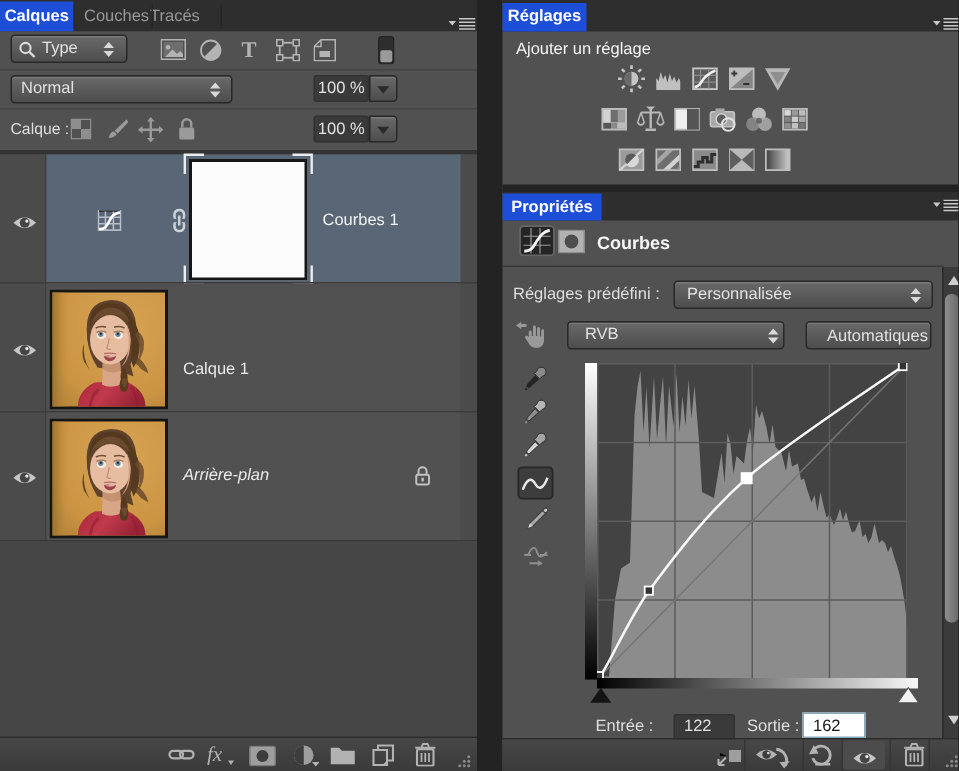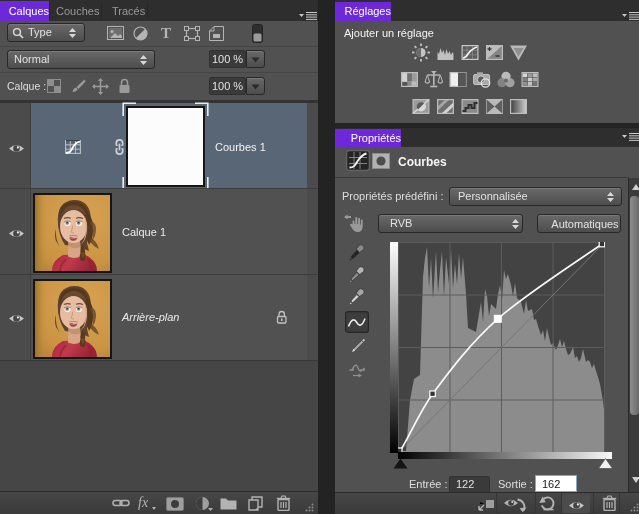--- a/index.html
+++ b/index.html
@@ -1,37 +1,37 @@
 <!DOCTYPE html>
 <html><head>
 <meta charset="utf-8">
 <style>
   html,body{margin:0;padding:0;background:#232323;}
   #stage{position:relative;width:639px;height:514px;overflow:hidden;
     font-family:"Liberation Sans", sans-serif;font-size:11px;color:#e2e2e2;
     background:#232323;}
   .abs{position:absolute;}
   .tabbar{background:#2e2e2e;}
-  .tab-active{background:#6d28d9;color:#fff;font-weight:normal;text-align:right;}
+  .tab-active{background:#1d4ed8;color:#fff;font-weight:bold;text-align:center;}
   .tab-inactive{color:#999999;}
   .dd{background:linear-gradient(#696969,#4d4d4d);border:1px solid #282828;border-radius:3px;box-sizing:border-box;box-shadow:inset 0 1px 0 rgba(255,255,255,.12);}
   .well{background:#3a3a3a;box-sizing:border-box;border:1px solid #313131;border-radius:2px;}
   .lbl{color:#dedede;}
   svg{display:block;}
 </style>
 </head>
 <body>
 <div id="stage">
 
   <div class="abs" style="left:0;top:0;width:318px;height:514px;background:#515151;">
 
     <div class="abs tabbar" style="left:0;top:0;width:318px;height:21px;"></div>
     <div class="abs tab-active" style="left:0;top:1px;width:49px;height:20px;line-height:20px;">Calques</div>
     <div class="abs tab-inactive" style="left:56px;top:1px;height:20px;line-height:20px;">Couches</div>
-    <div class="abs tab-inactive" style="left:112px;top:1px;height:38px;line-height:20px;">Tracés</div>
+    <div class="abs tab-inactive" style="left:100px;top:1px;height:38px;line-height:20px;">Tracés</div>
     <div class="abs" style="left:49px;top:3px;width:1px;height:16px;background:#262626;"></div>
     <div class="abs" style="left:101px;top:3px;width:1px;height:16px;background:#262626;"></div>
     <div class="abs" style="left:147px;top:3px;width:1px;height:16px;background:#262626;"></div>
     <div class="abs" id="lmenu" style="left:299px;top:12px;">
         <svg width="18" height="9">
           <path d="M0 2 l5 0 -2.5 3 z" fill="#c8c8c8"></path>
           <g stroke="#c8c8c8" stroke-width="1">
             <line x1="7" y1="0.5" x2="18" y2="0.5"></line>
             <line x1="7" y1="2.8" x2="18" y2="2.8"></line>
             <line x1="7" y1="5.1" x2="18" y2="5.1"></line>
@@ -268,21 +268,21 @@
 <path d="M41 23.2 Q44.5 21.9 48 23.6" stroke="#6d4c34" stroke-width="1.1" fill="none"></path>
 <path d="M37.8 30.5 Q37.1 35 36.2 37.2 Q37.5 38.3 39 37.7" stroke="#c4926f" stroke-width="0.9" fill="none"></path>
 <path d="M34.2 42.7 Q36.6 41.6 39.2 42.4 Q41.1 43 42.4 42.4 Q41.9 45.4 38.6 45.8 Q35.4 46 34.2 42.7 Z" fill="#9e4449"></path>
 <path d="M35.1 42.9 Q38.4 42.2 41.6 42.7 Q38.8 43.8 35.1 42.9 Z" fill="#ece2d6"></path>
 <path d="M34.4 40.8 Q38.3 39.9 42.6 41" stroke="#b56c62" stroke-width="0.8" fill="none"></path>
 <path d="M47.5 50 Q50.5 53 50 58 Q51.5 62 49.5 65.5 Q47 67 45.5 65 Q44 61.5 45.5 58 Q44.8 53 47.5 50 Z" fill="#57391f"></path>
 <path d="M46.2 58 Q48 56.2 49.8 58 Q49.8 61.5 48 63.5 Q46.2 61.5 46.2 58 Z" fill="#6b4b30"></path>
 </g>
         </svg>
       </div>
-    <div class="abs" style="left:122px;top:226px;color:#eaeaea;">Calque 1</div>
+    <div class="abs" style="left:122px;top:240px;color:#eaeaea;">Calque 1</div>
     <div class="abs" style="left:0;top:274px;width:318px;height:1px;background:#3c3c3c;"></div>
 
     <div class="abs" style="left:31px;top:275px;width:276px;height:85px;background:#515151;"></div>
     <div class="abs eye" id="eye3" style="left:8px;top:312px;">
         <svg width="17" height="13">
           <path d="M1 6.5 Q8.5 -0.5 16 6.5 Q8.5 13.5 1 6.5 Z" fill="#c6c6c6"></path>
           <circle cx="8.5" cy="6.5" r="3.3" fill="#454545"></circle>
           <circle cx="9.9" cy="5.4" r="1.1" fill="#ececec"></circle>
         </svg>
       </div>
@@ -589,21 +589,21 @@
       </div>
     <div class="abs" id="maskbtn" style="left:37px;top:153px;">
         <svg width="18" height="16">
           <rect x="0.5" y="0.5" width="17" height="15" fill="#b2b2b2" stroke="#8c8c8c"></rect>
           <circle cx="9" cy="8" r="4.6" fill="#4e4e4e"></circle>
         </svg>
       </div>
     <div class="abs" style="left:63px;top:155px;font-weight:bold;color:#f5f5f5;font-size:12px;">Courbes</div>
     <div class="abs" style="left:0;top:177px;width:294px;height:1px;background:#3a3a3a;"></div>
 
-    <div class="abs lbl" style="left:7px;top:190px;">Propriétés prédéfini :</div>
+    <div class="abs lbl" style="left:7px;top:190px;">Réglages prédéfini :</div>
     <div class="abs dd" style="left:114px;top:187px;width:173px;height:19px;"></div>
     <div class="abs" style="left:123px;top:187px;height:19px;line-height:19px;">Personnalisée</div>
     <div class="abs" id="updown3" style="left:271px;top:191px;">
         <svg width="9" height="12">
           <path d="M4.5 1 L8 5 H1 Z" fill="#d8d8d8"></path>
           <path d="M4.5 11 L1 7 H8 Z" fill="#d8d8d8"></path>
         </svg>
       </div>
 
     <div class="abs" id="handicon" style="left:8px;top:213px;">
@@ -681,21 +681,21 @@
         <svg width="15" height="11">
           <path d="M0.5 10.5 H14.5 L7.5 0.5 Z" fill="#141414"></path>
         </svg>
       </div>
     <div class="abs" id="tri-r" style="left:263px;top:458px;">
         <svg width="15" height="11">
           <path d="M0.5 10.5 H14.5 L7.5 0.5 Z" fill="#f2f2f2" stroke="#555" stroke-width="0.8"></path>
         </svg>
       </div>
 
-    <div class="abs lbl" style="left:62px;top:478px;margin-left:12px;">Entrée :</div>
+    <div class="abs lbl" style="left:62px;top:478px;">Entrée :</div>
     <div class="abs well" style="left:114px;top:476px;width:41px;height:17px;"></div>
     <div class="abs" style="left:121px;top:478px;">122</div>
     <div class="abs lbl" style="left:163px;top:478px;">Sortie :</div>
     <div class="abs" style="left:200px;top:475px;width:42px;height:17px;background:#ffffff;border:1px solid #88a8bc;box-sizing:border-box;"></div>
     <div class="abs" style="left:207px;top:478px;color:#161616;">162</div>
 
     <div class="abs" style="left:0;top:492px;width:304px;height:22px;background:linear-gradient(#474747,#3a3a3a);border-top:1px solid #2b2b2b;box-sizing:border-box;"></div>
     <div class="abs" style="left:161px;top:493px;width:1px;height:21px;background:#353535;"></div>
       <div class="abs" style="left:200px;top:493px;width:1px;height:21px;background:#353535;"></div>
       <div class="abs" style="left:226px;top:493px;width:1px;height:21px;background:#353535;"></div>

